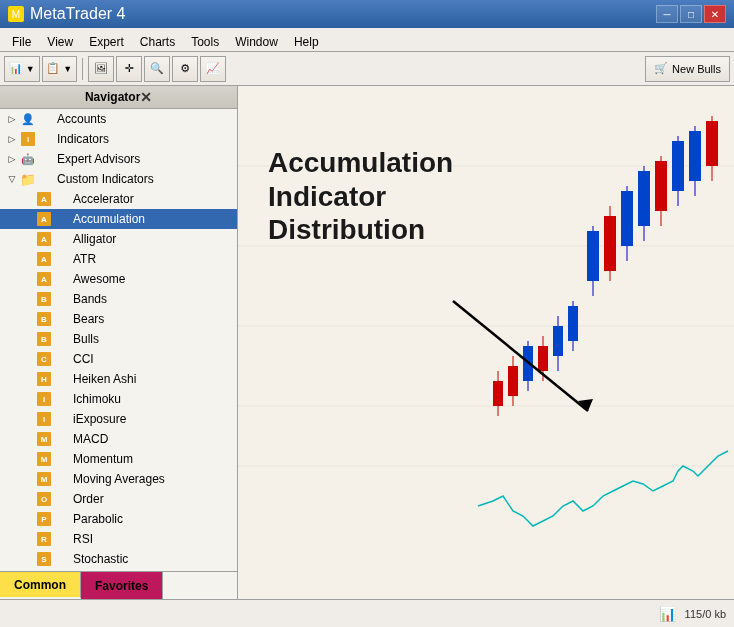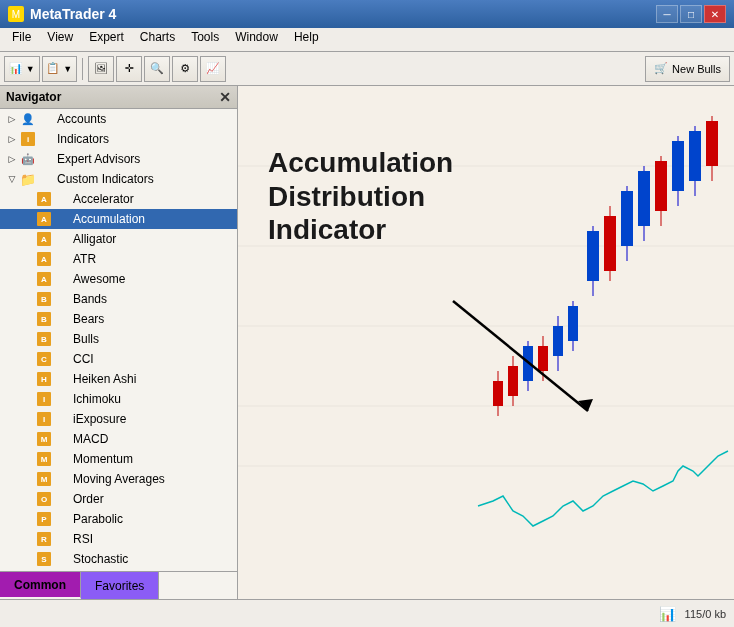--- a/index.html
+++ b/index.html
@@ -31,22 +31,22 @@
       width: 16px;
       height: 16px;
       background: #ffd700;
       border-radius: 2px;
       display: flex;
       align-items: center;
       justify-content: center;
       font-size: 10px;
     }
     .title-text {
-      font-size: 14px;
-      font-weight: bold;
+      font-size: 16px;
+      font-weight: normal;
     }
     .title-controls {
       display: flex;
       gap: 2px;
     }
     .title-btn {
       width: 22px;
       height: 18px;
       display: flex;
       align-items: center;
@@ -57,21 +57,21 @@
       border: 1px solid rgba(255,255,255,0.3);
       background: rgba(255,255,255,0.1);
     }
     .title-btn.close { background: #cc3333; }
 
     
     .menu-bar {
       background: #f0ede8;
       height: 24px;
       display: flex;
-      align-items: flex-start;
+      align-items: flex-end;
       padding: 0 4px;
       border-bottom: 1px solid #a0a0a0;
     }
     .menu-item {
       padding: 2px 8px;
       cursor: pointer;
       font-size: 12px;
       color: #000;
     }
 
@@ -130,21 +130,21 @@
       background: #f5f3ee;
       border-right: 1px solid #a0a0a0;
       display: flex;
       flex-direction: column;
     }
     .navigator-header {
       background: linear-gradient(to bottom, #d6d3cc, #c8c5bc);
       border-bottom: 1px solid #a0a0a0;
       padding: 3px 6px;
       display: flex;
-      justify-content: space-between;
+      justify-content: center;
       align-items: center;
       font-weight: bold;
       font-size: 12px;
     }
     .navigator-close {
       cursor: pointer;
       font-size: 14px;
       color: #333;
     }
     .navigator-tree {
@@ -224,26 +224,27 @@
     }
     .nav-tab {
       padding: 4px 14px;
       cursor: pointer;
       border-right: 1px solid #a0a0a0;
       font-size: 12px;
       display: flex;
       align-items: center;
     }
     .nav-tab.active {
-      background: #a21caf;
+      background: #fde047;
       border-bottom: 2px solid #f5f3ee;
       font-weight: bold;
     }
     .nav-tab.inactive {
-      background: #8b5cf6;
+      background: #be185d;
+      font-weight: bold;
     }
 
     
     .chart-area {
       flex: 1;
       background: #1a1a2e;
       position: relative;
       overflow: hidden;
     }
 
@@ -611,22 +612,22 @@
       <polyline points="240,420 255,415 265,410 275,425 285,430 295,440 305,435 315,430 325,420 335,415 345,425 355,420 365,410 375,405 385,400 395,395 405,398 415,405 425,400 435,395 440,385 445,380 455,385 460,390 465,385 475,375 480,370 490,365" fill="none" stroke="#00b8b8" stroke-width="1.5"></polyline>
 
       <line x1="215" y1="215" x2="350" y2="325" stroke="#000000" stroke-width="2.5"></line>
 
       <polygon points="350,325 340,315 355,313" fill="#000000"></polygon>
     </svg>
 
     
     <div class="annotation-text">
       <div>Accumulation</div>
+      <div>Indicator</div>
       <div>Distribution</div>
-      <div>Indicator</div>
     </div>
   </div>
 
 </div>
 
 <div class="status-bar">
   <span class="status-icon">📊</span>
   <span class="status-text">115/0 kb</span>
 </div>
 

